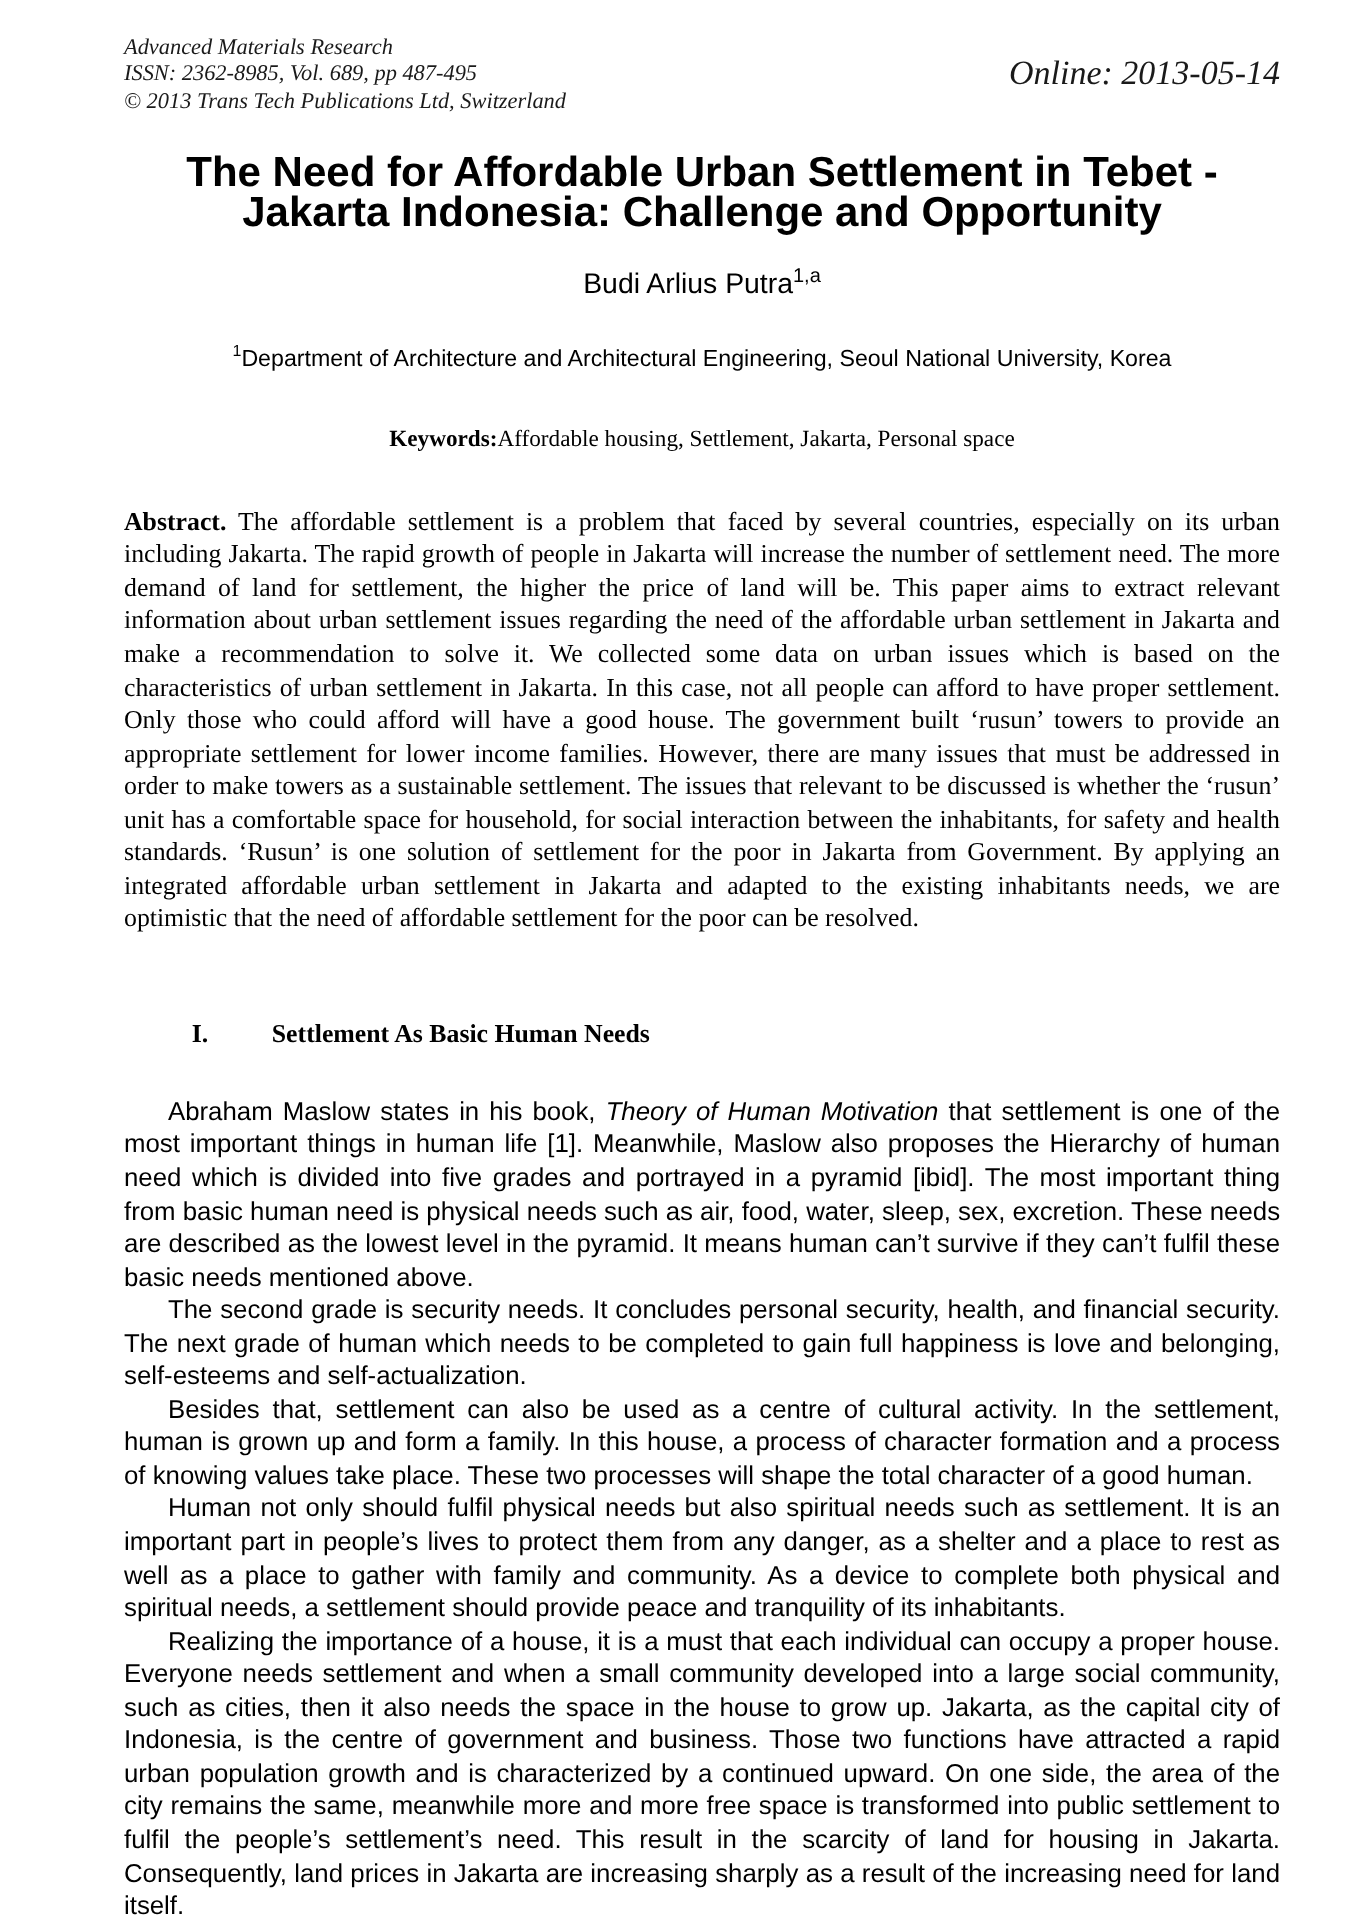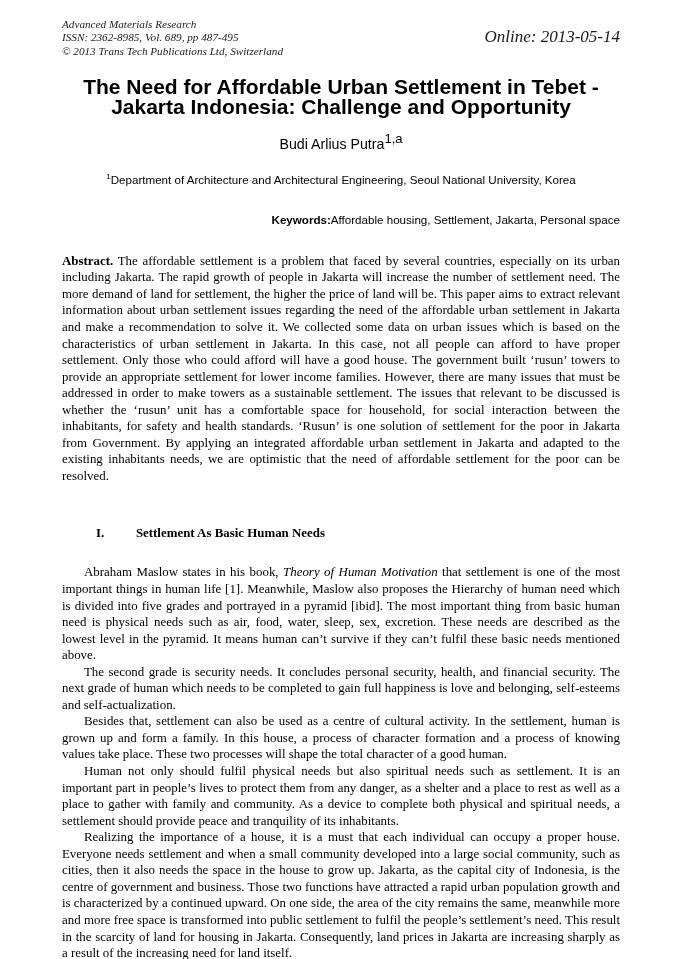--- a/index.html
+++ b/index.html
@@ -12,21 +12,21 @@
     height: 959px;
     font-family: "Liberation Serif", serif;
     color: #111111;
     -webkit-font-smoothing: antialiased;
   }
   .page {
     position: relative;
     width: 678px;
     height: 959px;
     box-sizing: border-box;
-    padding: 18px 58px 0 62px;
+    padding: 18px 38px 0 62px;
     background: #ffffff;
   }
 
   
   .journal-header {
     position: relative;
     font-family: "Liberation Serif", serif;
     font-style: italic;
     font-size: 11.2px;
     line-height: 13.4px;
@@ -56,21 +56,21 @@
 
   
   .author {
     margin: 13px 0 0 0;
     font-family: "Liberation Sans", sans-serif;
     font-size: 14.2px;
     line-height: 18px;
     text-align: center;
     color: #000000;
   }
-  .author sup { font-size: 13px; vertical-align: super; }
+  .author sup { font-size: 10px; vertical-align: super; }
 
   
   .affiliation {
     margin: 16px 0 0 0;
     font-family: "Liberation Sans", sans-serif;
     font-size: 11.6px;
     line-height: 16px;
     text-align: center;
     color: #000000;
   }
@@ -82,24 +82,24 @@
     font-size: 11.6px;
     line-height: 16px;
     text-align: center;
     color: #000000;
   }
   .email sup { font-size: 8px; vertical-align: super; }
 
   
   .keywords {
     margin: 24px 0 0 0;
-    font-family: Liberation Sans, sans-serif;
+    font-family: Liberation Serif, serif;
     font-size: 11.6px;
     line-height: 16px;
-    text-align: right;
+    text-align: center;
     color: #000000;
   }
   .keywords .kw-label { font-weight: bold; }
 
   
   .abstract {
     margin: 25px 0 0 0;
     font-family: "Liberation Serif", serif;
     font-size: 12.9px;
     line-height: 16.55px;
@@ -123,21 +123,21 @@
   }
   .section-heading .sec-num {
     display: inline-block;
     width: 40px;
     margin-left: 21px;
   }
 
   
   .body-par {
     margin: 0;
-    font-family: Liberation Serif, serif;
+    font-family: Liberation Sans, sans-serif;
     font-size: 12.9px;
     line-height: 16.55px;
     text-align: justify;
     text-justify: inter-word;
     color: #000000;
     text-indent: 22px;
     hyphens: none;
   }
   .body-par.first { margin-top: 5px; }
   .body-par em { font-style: italic; }

